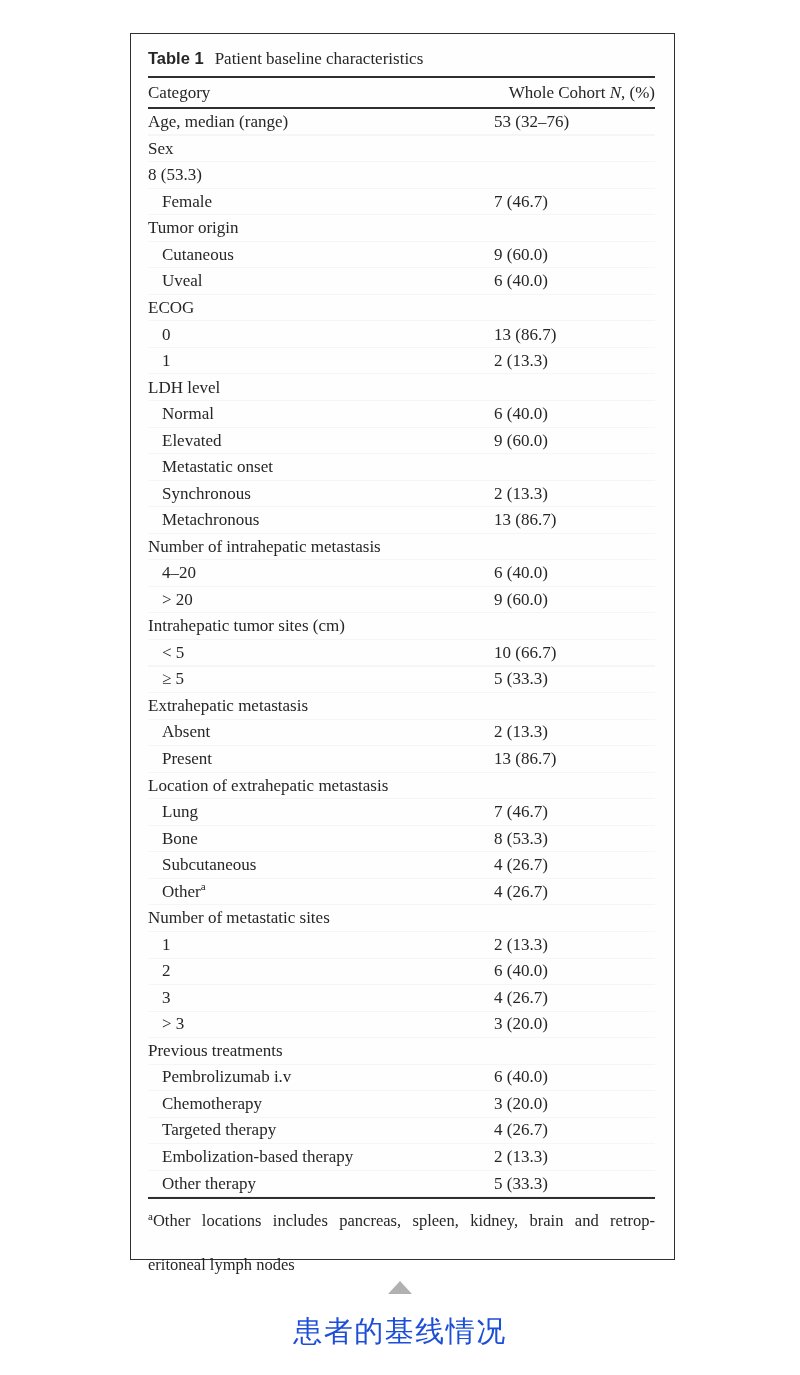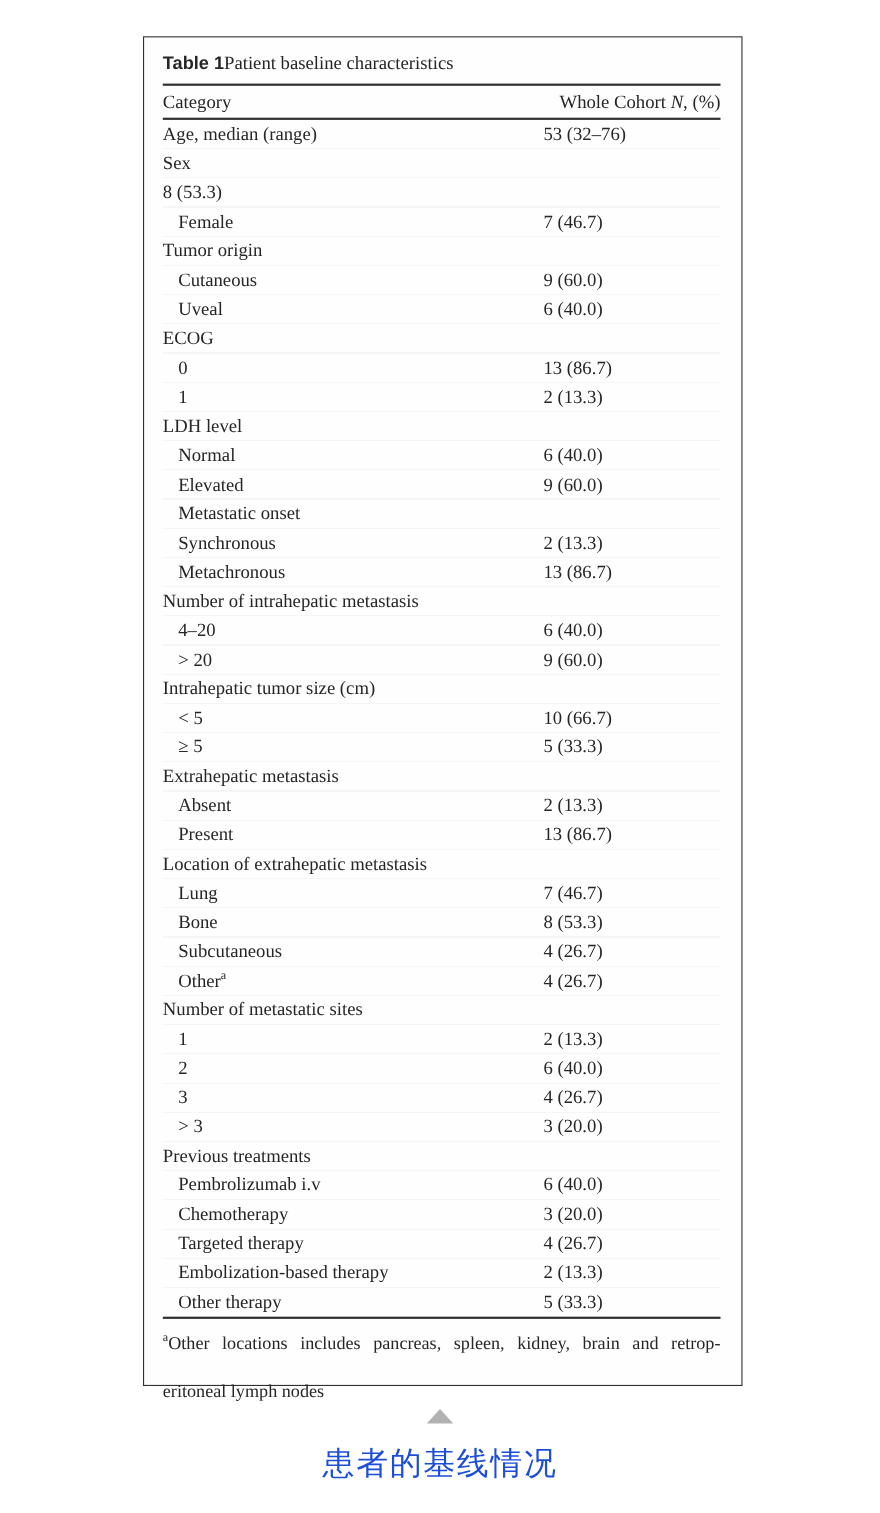--- a/index.html
+++ b/index.html
@@ -28,20 +28,21 @@
     height: 42px;
     padding-top: 13px;
     font-size: 17px;
     line-height: 22px;
     white-space: nowrap;
   }
   .t-label {
     font-family: "Liberation Sans", sans-serif;
     font-weight: 700;
     font-size: 16.5px;
+    margin-right: 11px;
   }
   .t-caption { font-size: 17px; }
 
   .rule { height: 2px; background: #2f2f2f; }
 
   .thead {
     box-sizing: border-box;
     height: 29px;
     display: flex;
     justify-content: space-between;
@@ -194,21 +195,21 @@
         </div>
         <div class="row indent">
           <span class="lbl">4–20</span>
           <span class="val">6 (40.0)</span>
         </div>
         <div class="row indent">
           <span class="lbl">&gt; 20</span>
           <span class="val">9 (60.0)</span>
         </div>
         <div class="row">
-          <span class="lbl">Intrahepatic tumor size (cm)</span>
+          <span class="lbl">Intrahepatic tumor sites (cm)</span>
           <span class="val"></span>
         </div>
         <div class="row indent">
           <span class="lbl">&lt; 5</span>
           <span class="val">10 (66.7)</span>
         </div>
         <div class="row indent">
           <span class="lbl">≥ 5</span>
           <span class="val">5 (33.3)</span>
         </div>

